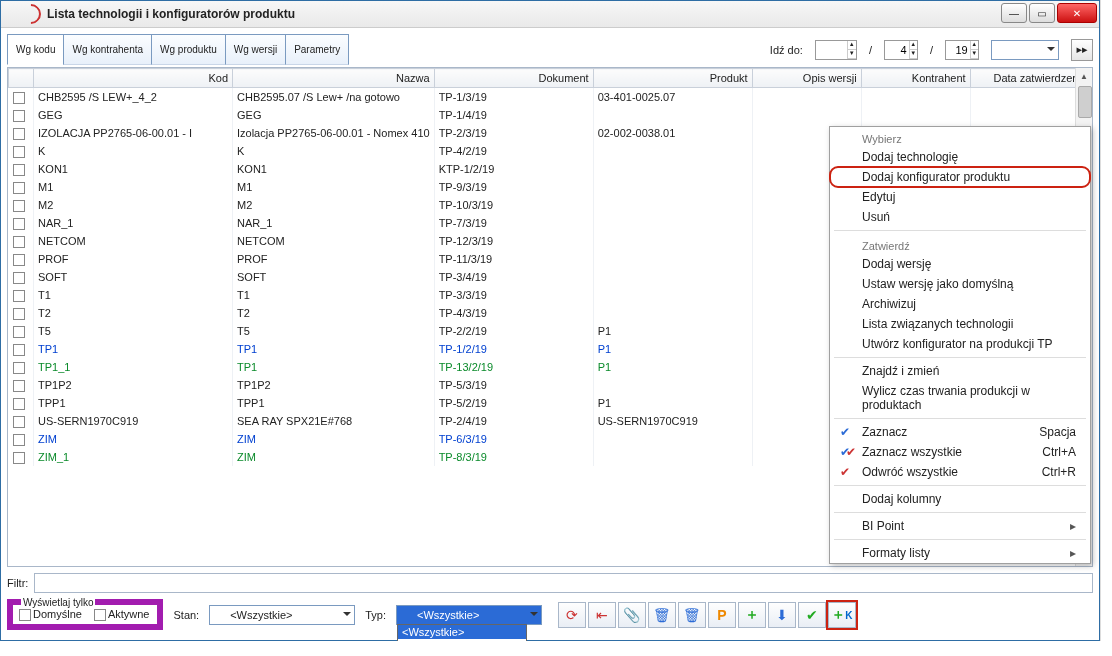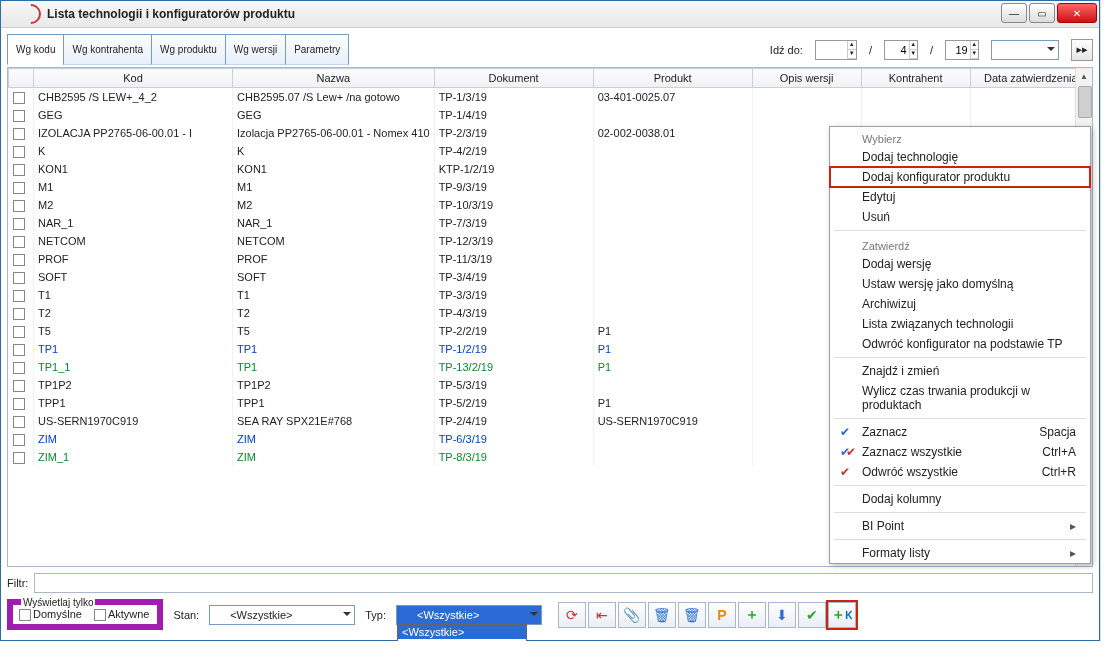--- a/index.html
+++ b/index.html
@@ -17,21 +17,21 @@
   .tab.active{background:#fff;border-bottom:1px solid #fff;font-weight:normal}
   .tab + .tab{margin-left:-1px}
   .goto{margin-left:auto;display:flex;align-items:center;gap:12px}
   .spin{width:40px;height:18px;border:1px solid #999;display:inline-flex}
   .spin input{border:0;width:100%;font-size:11px;text-align:right;padding-right:2px}
   .spin .sp-btns{width:12px;border-left:1px solid #ccc;display:flex;flex-direction:column}
   .spin .sp-btns div{flex:1;font-size:6px;text-align:center;line-height:7px;border-bottom:1px solid #ccc}
   .small-btn{width:20px;height:20px;border:1px solid #999;background:linear-gradient(#fff,#e6e6e6);display:inline-flex;align-items:center;justify-content:center}
   .grid-wrap{border:1px solid #a9b7c9;margin-top:2px;height:498px;overflow:hidden;position:relative}
   table{border-collapse:collapse;width:100%}
-  th{background:linear-gradient(#fcfcfc,#eef1f5);border:1px solid #c9d0da;padding:3px 4px;font-weight:normal;text-align:center;font-size:11px}
+  th{background:linear-gradient(#fcfcfc,#eef1f5);border:1px solid #c9d0da;padding:3px 4px;font-weight:normal;text-align:right;font-size:11px}
   td{border-right:1px solid #eef1f5;padding:1px 4px;height:16px;white-space:nowrap;overflow:hidden}
   .chk{display:inline-block;width:10px;height:10px;border:1px solid #888;background:#fff;margin-right:2px;vertical-align:middle}
   .blue{color:#0040d0}
   .green{color:#0a8a2a}
   .sel-row td{background:#d6e5f5}
   .filtr{display:flex;align-items:center;gap:6px;margin-top:6px}
   .filtr input{flex:1;border:1px solid #a9b7c9;height:18px;padding:0 4px}
   .bottom{display:flex;align-items:center;gap:10px;margin-top:6px}
   .fs{display:flex;align-items:center;gap:12px;border:6px solid #a21caf;padding:3px 8px 3px 6px;position:relative}
   .fs-legend{position:absolute;top:-8px;left:8px;background:#fff;font-size:10px;padding:0 2px}
@@ -45,21 +45,21 @@
   .tbtn{width:26px;height:24px;border:1px solid #a9b7c9;background:linear-gradient(#fefefe,#e9eef5);display:inline-flex;align-items:center;justify-content:center;font-size:14px}
   .tbtn.ring{outline:2px solid #c21}
   .tool-strip{display:flex;gap:2px;margin-left:6px}
   
   .ctx{position:absolute;right:8px;top:98px;width:260px;background:#fff;border:1px solid #a0a0a0;box-shadow:2px 2px 6px rgba(0,0,0,.25);z-index:100;font-size:12px}
   .ctx-section-label{color:#777;padding:6px 32px 2px 32px;font-size:11px}
   .ctx-item{padding:3px 14px 3px 32px;cursor:default;display:flex;justify-content:space-between;position:relative}
   .ctx-sep{border-top:1px solid #ddd;margin:3px 4px}
   .ctx-arrow{margin-left:auto;color:#555}
   .ctx .chkmark{position:absolute;left:10px;color:#2b6bd6}
-  .ring-red{outline:2px solid #c21;outline-offset:-1px;border-radius:0}
+  .ring-red{outline:2px solid #c21;outline-offset:-1px;border-radius:8px}
   .scrollbar{position:absolute;right:0;top:0;bottom:0;width:16px;background:#f3f3f3;border-left:1px solid #ddd}
   .scroll-thumb{position:absolute;top:18px;width:12px;left:2px;height:30px;background:#cfcfcf;border:1px solid #aaa;border-radius:2px}
   .scroll-arrow{position:absolute;left:0;width:16px;height:16px;display:flex;align-items:center;justify-content:center;font-size:8px;color:#555}
   .scroll-arrow.up{top:0}
   .scroll-arrow.down{bottom:0}
 </style>
 </head>
 <body>
 
 <div class="window">
@@ -428,21 +428,21 @@
       <div class="ctx-item">
           <span>Ustaw wersję jako domyślną</span>
         </div>
       <div class="ctx-item">
           <span>Archiwizuj</span>
         </div>
       <div class="ctx-item">
           <span>Lista związanych technologii</span>
         </div>
       <div class="ctx-item">
-          <span>Odwróć konfigurator na podstawie TP</span>
+          <span>Utwórz konfigurator na produkcji TP</span>
         </div>
       <div class="ctx-sep"></div>
       <div class="ctx-item">
           <span>Znajdź i zmień</span>
         </div>
       <div class="ctx-item">
           <span>Wylicz czas trwania produkcji w produktach</span>
         </div>
       <div class="ctx-sep"></div>
       <div class="ctx-item">

